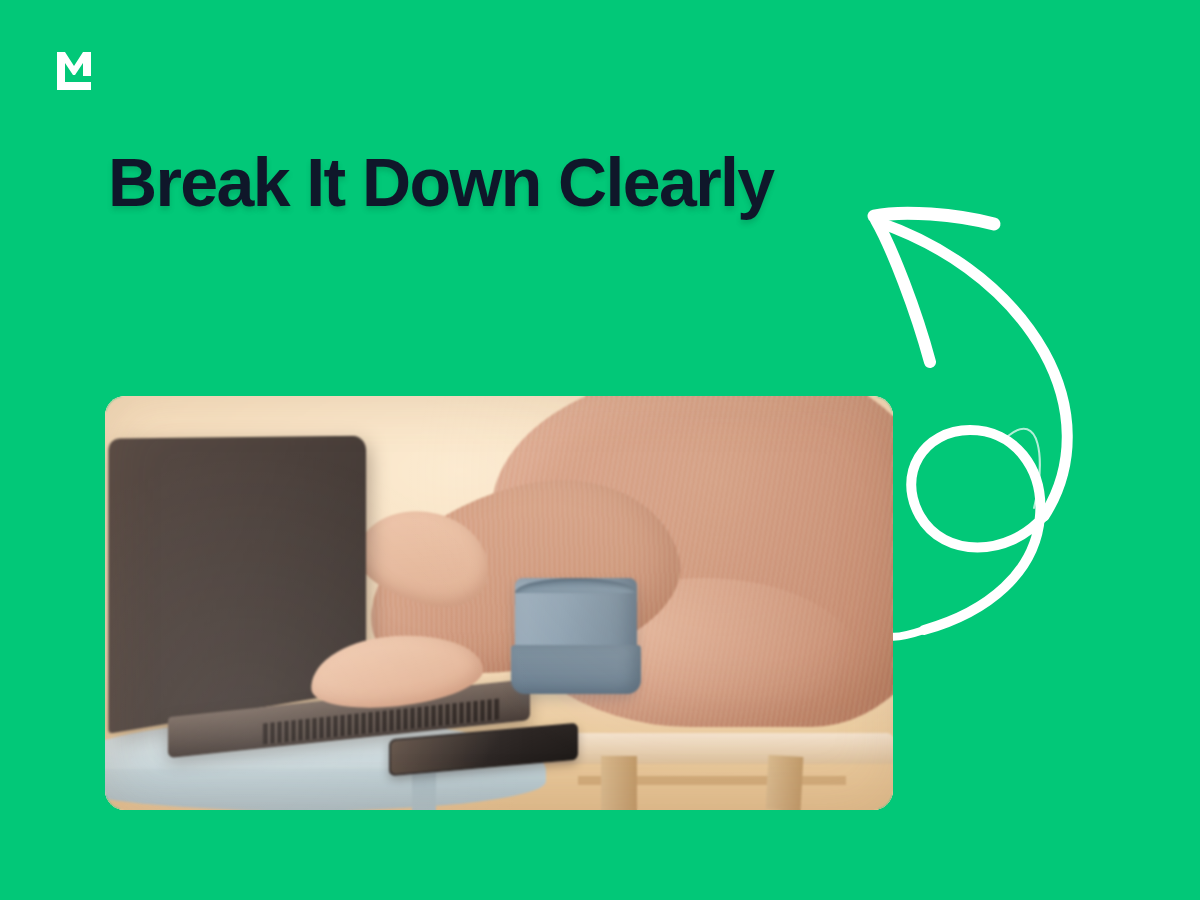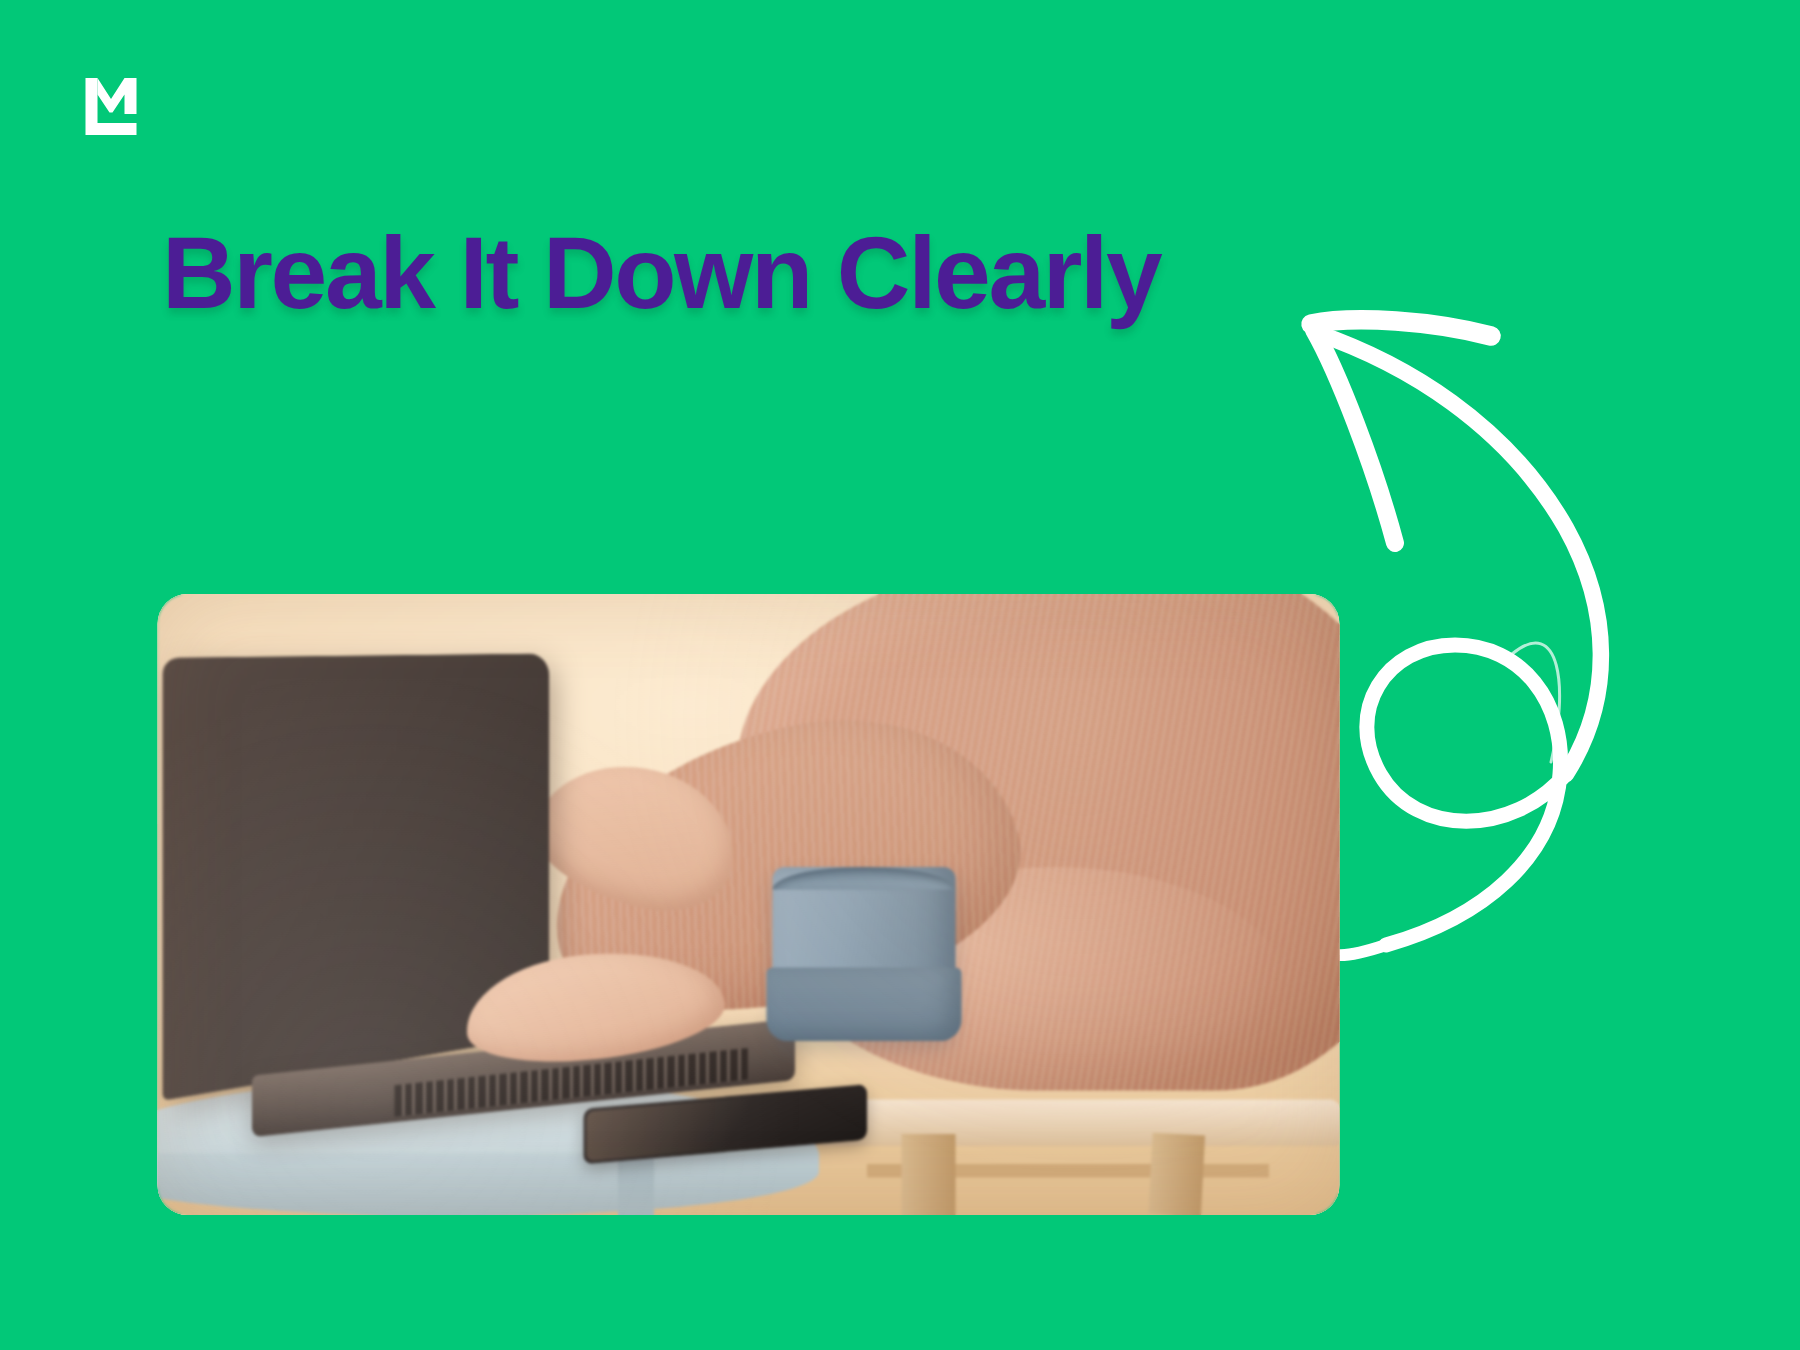--- a/index.html
+++ b/index.html
@@ -268,21 +268,21 @@
 
 <div class="slide" style="background: rgb(2, 200, 120);">
 
   <div class="logo-mark">
     <svg viewBox="0 0 40 42" aria-hidden="true">
       <path d="M3 2 L3 40 L37 40 L37 32 L11 32 L11 2 Z" fill="#FFFFFF"></path>
       <path d="M11 2 L20 16 L29 2 L37 2 L37 26 L29 26 L29 13 L21 25 L19 25 L11 13 Z" fill="#FFFFFF"></path>
     </svg>
   </div>
 
-  <h1 class="headline" style="color: #4c1d95;">Break It Down Clearly</h1>
+  <h1 class="headline" style="color: #0f172a;">Break It Down Clearly</h1>
 
   <div class="arrow-deco">
     <svg viewBox="0 0 250 480" aria-hidden="true">
       <g fill="none" stroke="#FFFFFF" stroke-linecap="round" stroke-linejoin="round">
 
         <path d="M16 30 C 45 24, 98 28, 136 38" stroke-width="13"></path>
 
         <path d="M18 34 C 34 62, 58 124, 72 176" stroke-width="12"></path>
 
         <path d="M20 36 C 78 56, 146 96, 186 166 C 216 220, 218 280, 186 330" stroke-width="11"></path>

